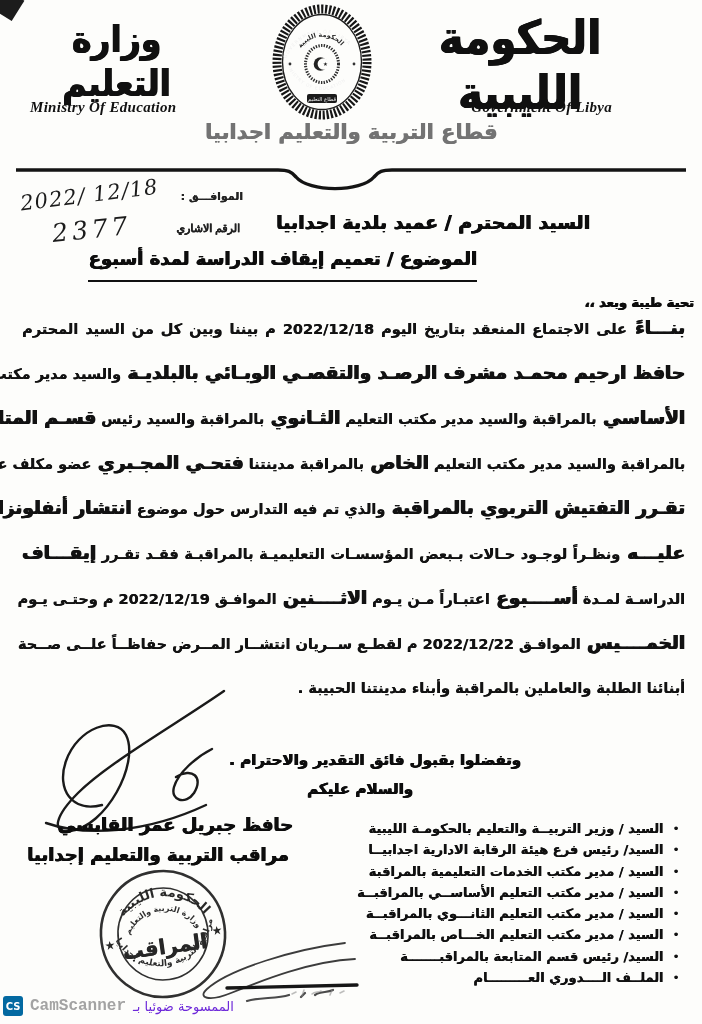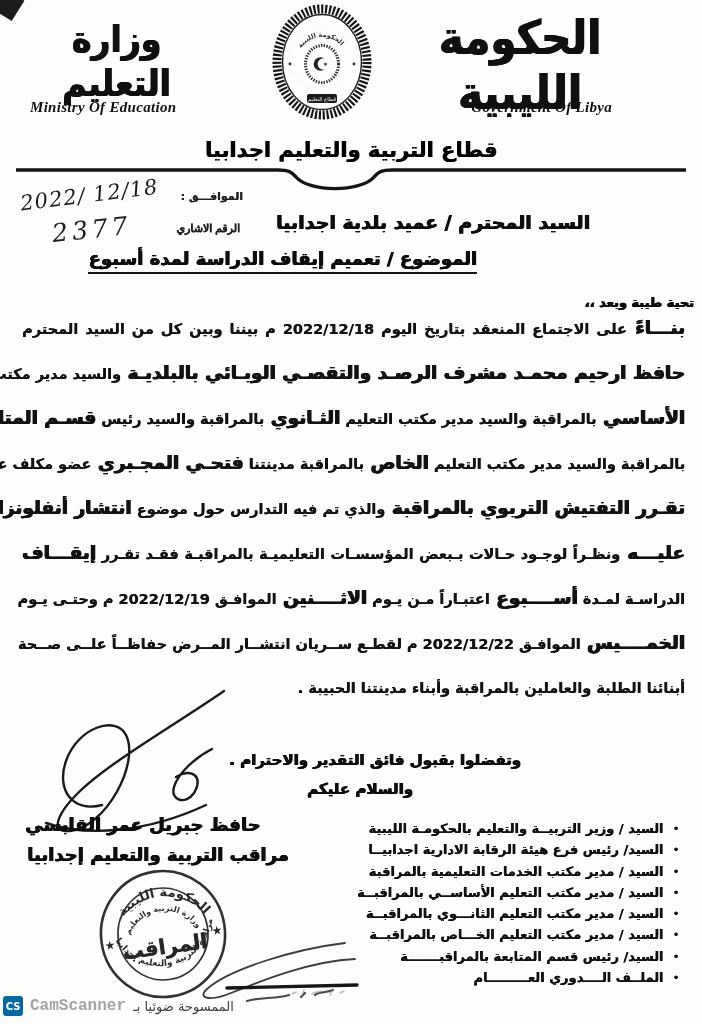--- a/index.html
+++ b/index.html
@@ -19,23 +19,23 @@
   }
   .hdr-right-ar { top: 16px; right: 52px; width: 260px; font-size: 42px; }
   .hdr-left-ar  { top: 22px; left: 14px;  width: 205px; font-size: 33px; }
   .hdr-en {
     font-family: "Liberation Serif", serif; font-style: italic; font-weight: bold;
     font-size: 15px; color:#111; letter-spacing: 0.3px;
   }
   .hdr-right-en { top: 99px; right: 90px; }
   .hdr-left-en  { top: 99px; left: 30px; }
   .sector-title {
-    top: 138px; left: 0; width: 100%; text-align: center;
+    top: 120px; left: 0; width: 100%; text-align: center;
     font-size: 21px; font-weight: bold; direction: rtl;
-    text-shadow: 0.7px 0 currentColor; color:#000000;
+    text-shadow: 0.7px 0 currentColor; color:#737373;
   }
   .seal-wrap { top: 3px; left: 271px; width: 102px; height: 118px; }
 
   
   .divider { top: 158px; left: 0; width: 702px; height: 42px; }
 
   
   .meta-label { font-size: 11px; font-weight: bold; direction: rtl; color:#222;
                 text-shadow: 0.3px 0 currentColor; }
   .date-label { top: 190px; left: 153px; width: 90px; }
@@ -47,38 +47,38 @@
   .date-value { top: 183px; left: 20px; font-size: 21px; letter-spacing: 1px;
                 transform: rotate(-7deg); }
   .ref-value  { top: 215px; left: 52px; font-size: 25px; letter-spacing: 4px;
                 transform: rotate(-6deg); }
 
   
   .display { font-weight: bold; direction: rtl;
              text-shadow: 0.7px 0 currentColor, -0.3px 0 currentColor; color:#0d0d0d; }
   .addressee { top: 211px; right: 112px; font-size: 19px; }
   .subject   { top: 248px; right: 225px; font-size: 18px;
-               border-bottom: 2px solid #111; padding-bottom: 3px; }
+               border-bottom: 2px solid #111; padding-bottom: 11px; }
   .greeting  { top: 295px; right: 8px; font-size: 13px; }
 
   
   .body-block { top: 307px; right: 17px; left: 22px; direction: rtl; }
   .body-line {
     height: 45px; line-height: 42px; font-size: 14.5px; font-weight: bold;
     text-align: justify; text-align-last: justify; color:#121212;
     text-shadow: 0.35px 0 currentColor; white-space: nowrap; overflow: visible;
   }
   .body-line.no-stretch { text-align-last: right; }
   .seg.h { font-size: 18.5px; text-shadow: 0.8px 0 currentColor, -0.4px 0 currentColor; }
 
   .closing1 { top: 751px; left: 195px; width: 360px; text-align: center; font-size: 15px; }
   .closing2 { top: 780px; left: 195px; width: 330px; text-align: center; font-size: 15px; }
 
   
-  .signer-name  { top: 814px; left: 25px; width: 268px; text-align: left; font-size: 18px; }
+  .signer-name  { top: 814px; left: 25px; width: 268px; text-align: right; font-size: 18px; }
   .signer-title { top: 844px; left: 12px; width: 292px; text-align: center; font-size: 18px; }
   .sig1 { top: 685px; left: 28px; width: 215px; height: 155px; }
   .sig2 { top: 935px; left: 185px; width: 180px; height: 80px; }
   .stamp-wrap { top: 866px; left: 96px; width: 134px; height: 136px;
                 transform: rotate(-8deg); opacity: 0.92; }
 
   
   .cc { top: 818px; right: 22px; width: 330px; direction: rtl; }
   .cc-item { display: flex; align-items: baseline; gap: 9px;
              line-height: 21.3px; justify-content: flex-start; }
@@ -86,21 +86,21 @@
   .cc-text { font-size: 13px; font-weight: bold; color:#101010;
              text-shadow: 0.45px 0 currentColor; white-space: nowrap; }
 
   
   .watermark { top: 996px; left: 3px; display: flex; align-items: center; gap: 7px; }
   .cs-box { width: 20px; height: 20px; background: #0369a1; border-radius: 3px;
             color: #fff; font-size: 10px; font-weight: bold;
             display: flex; align-items: center; justify-content: center; }
   .cam-text { font-size: 16px; color: #a3a3a3; font-weight: bold;
               font-family: Liberation Mono, monospace; }
-  .cam-ar { font-size: 13px; color: #404040; direction: rtl; }
+  .cam-ar { font-size: 13px; color: #6d28d9; direction: rtl; }
 
   
   .corner-mark { top: -8px; left: -6px; width: 26px; height: 24px;
                  background: #1c1c1c; transform: rotate(32deg); }
   .faint-marks { top: 984px; left: 288px; opacity: 0.55; }
 </style>
 </head>
 <body>
 
 <div class="page">

